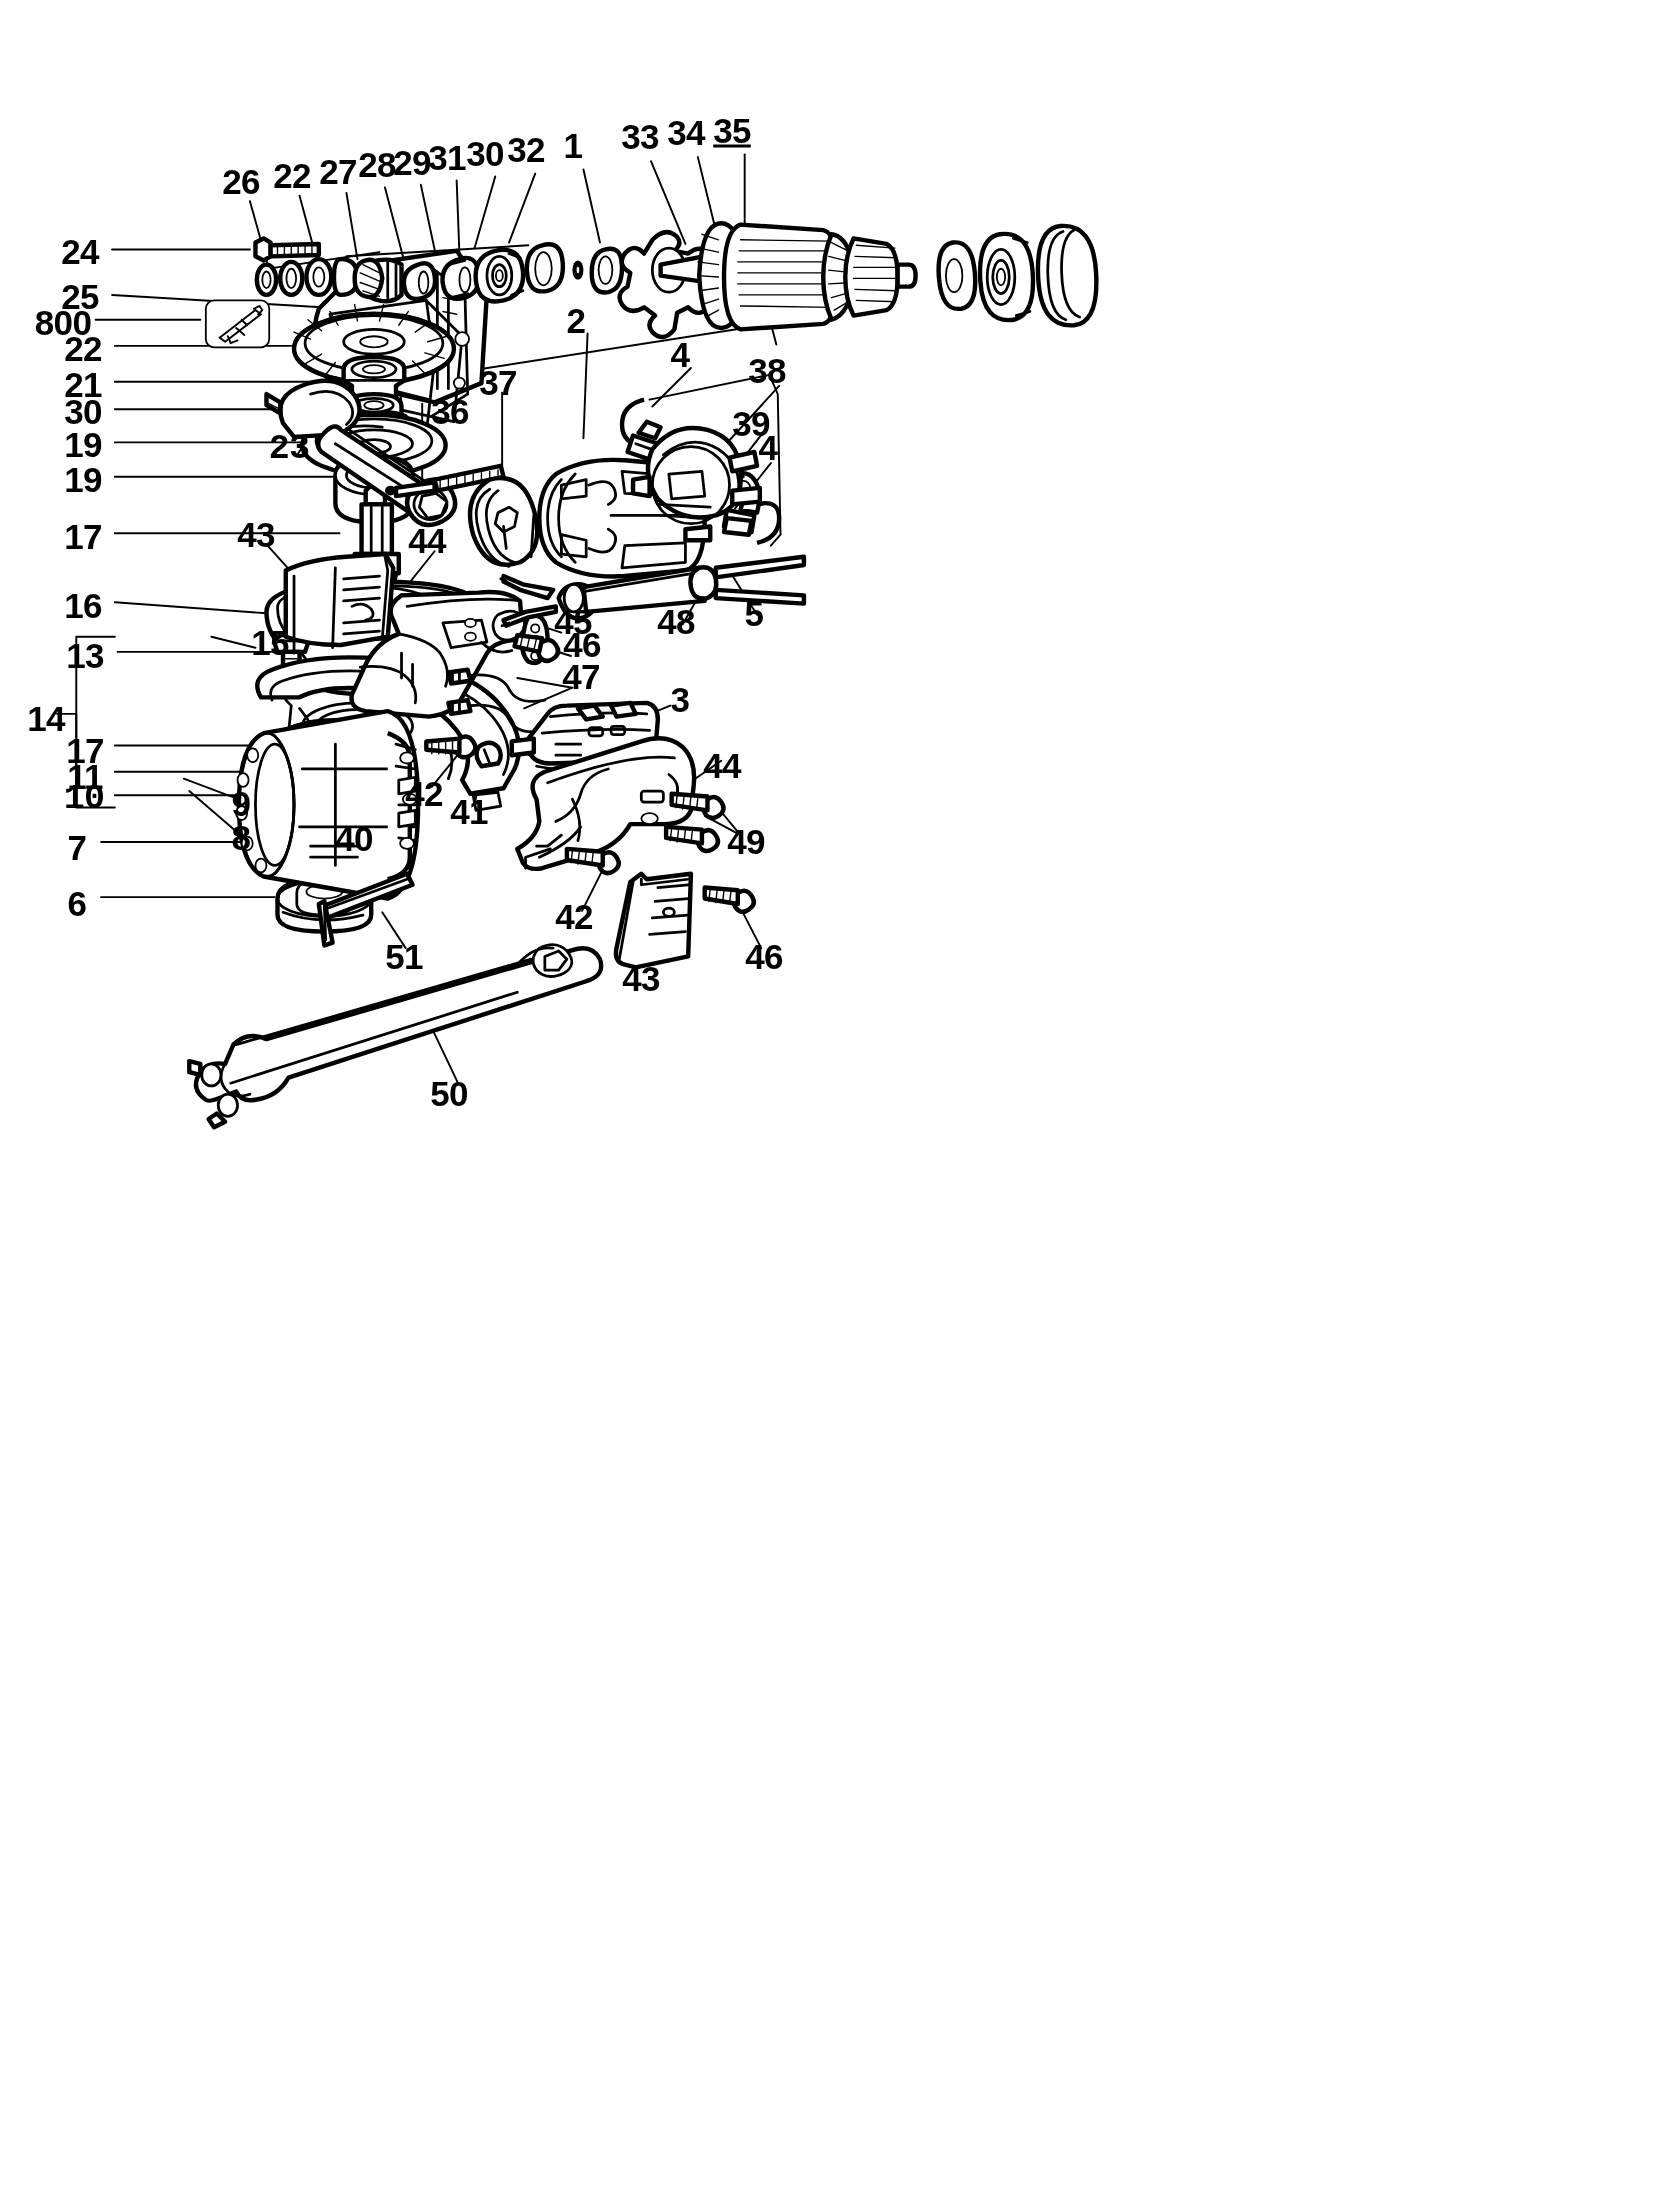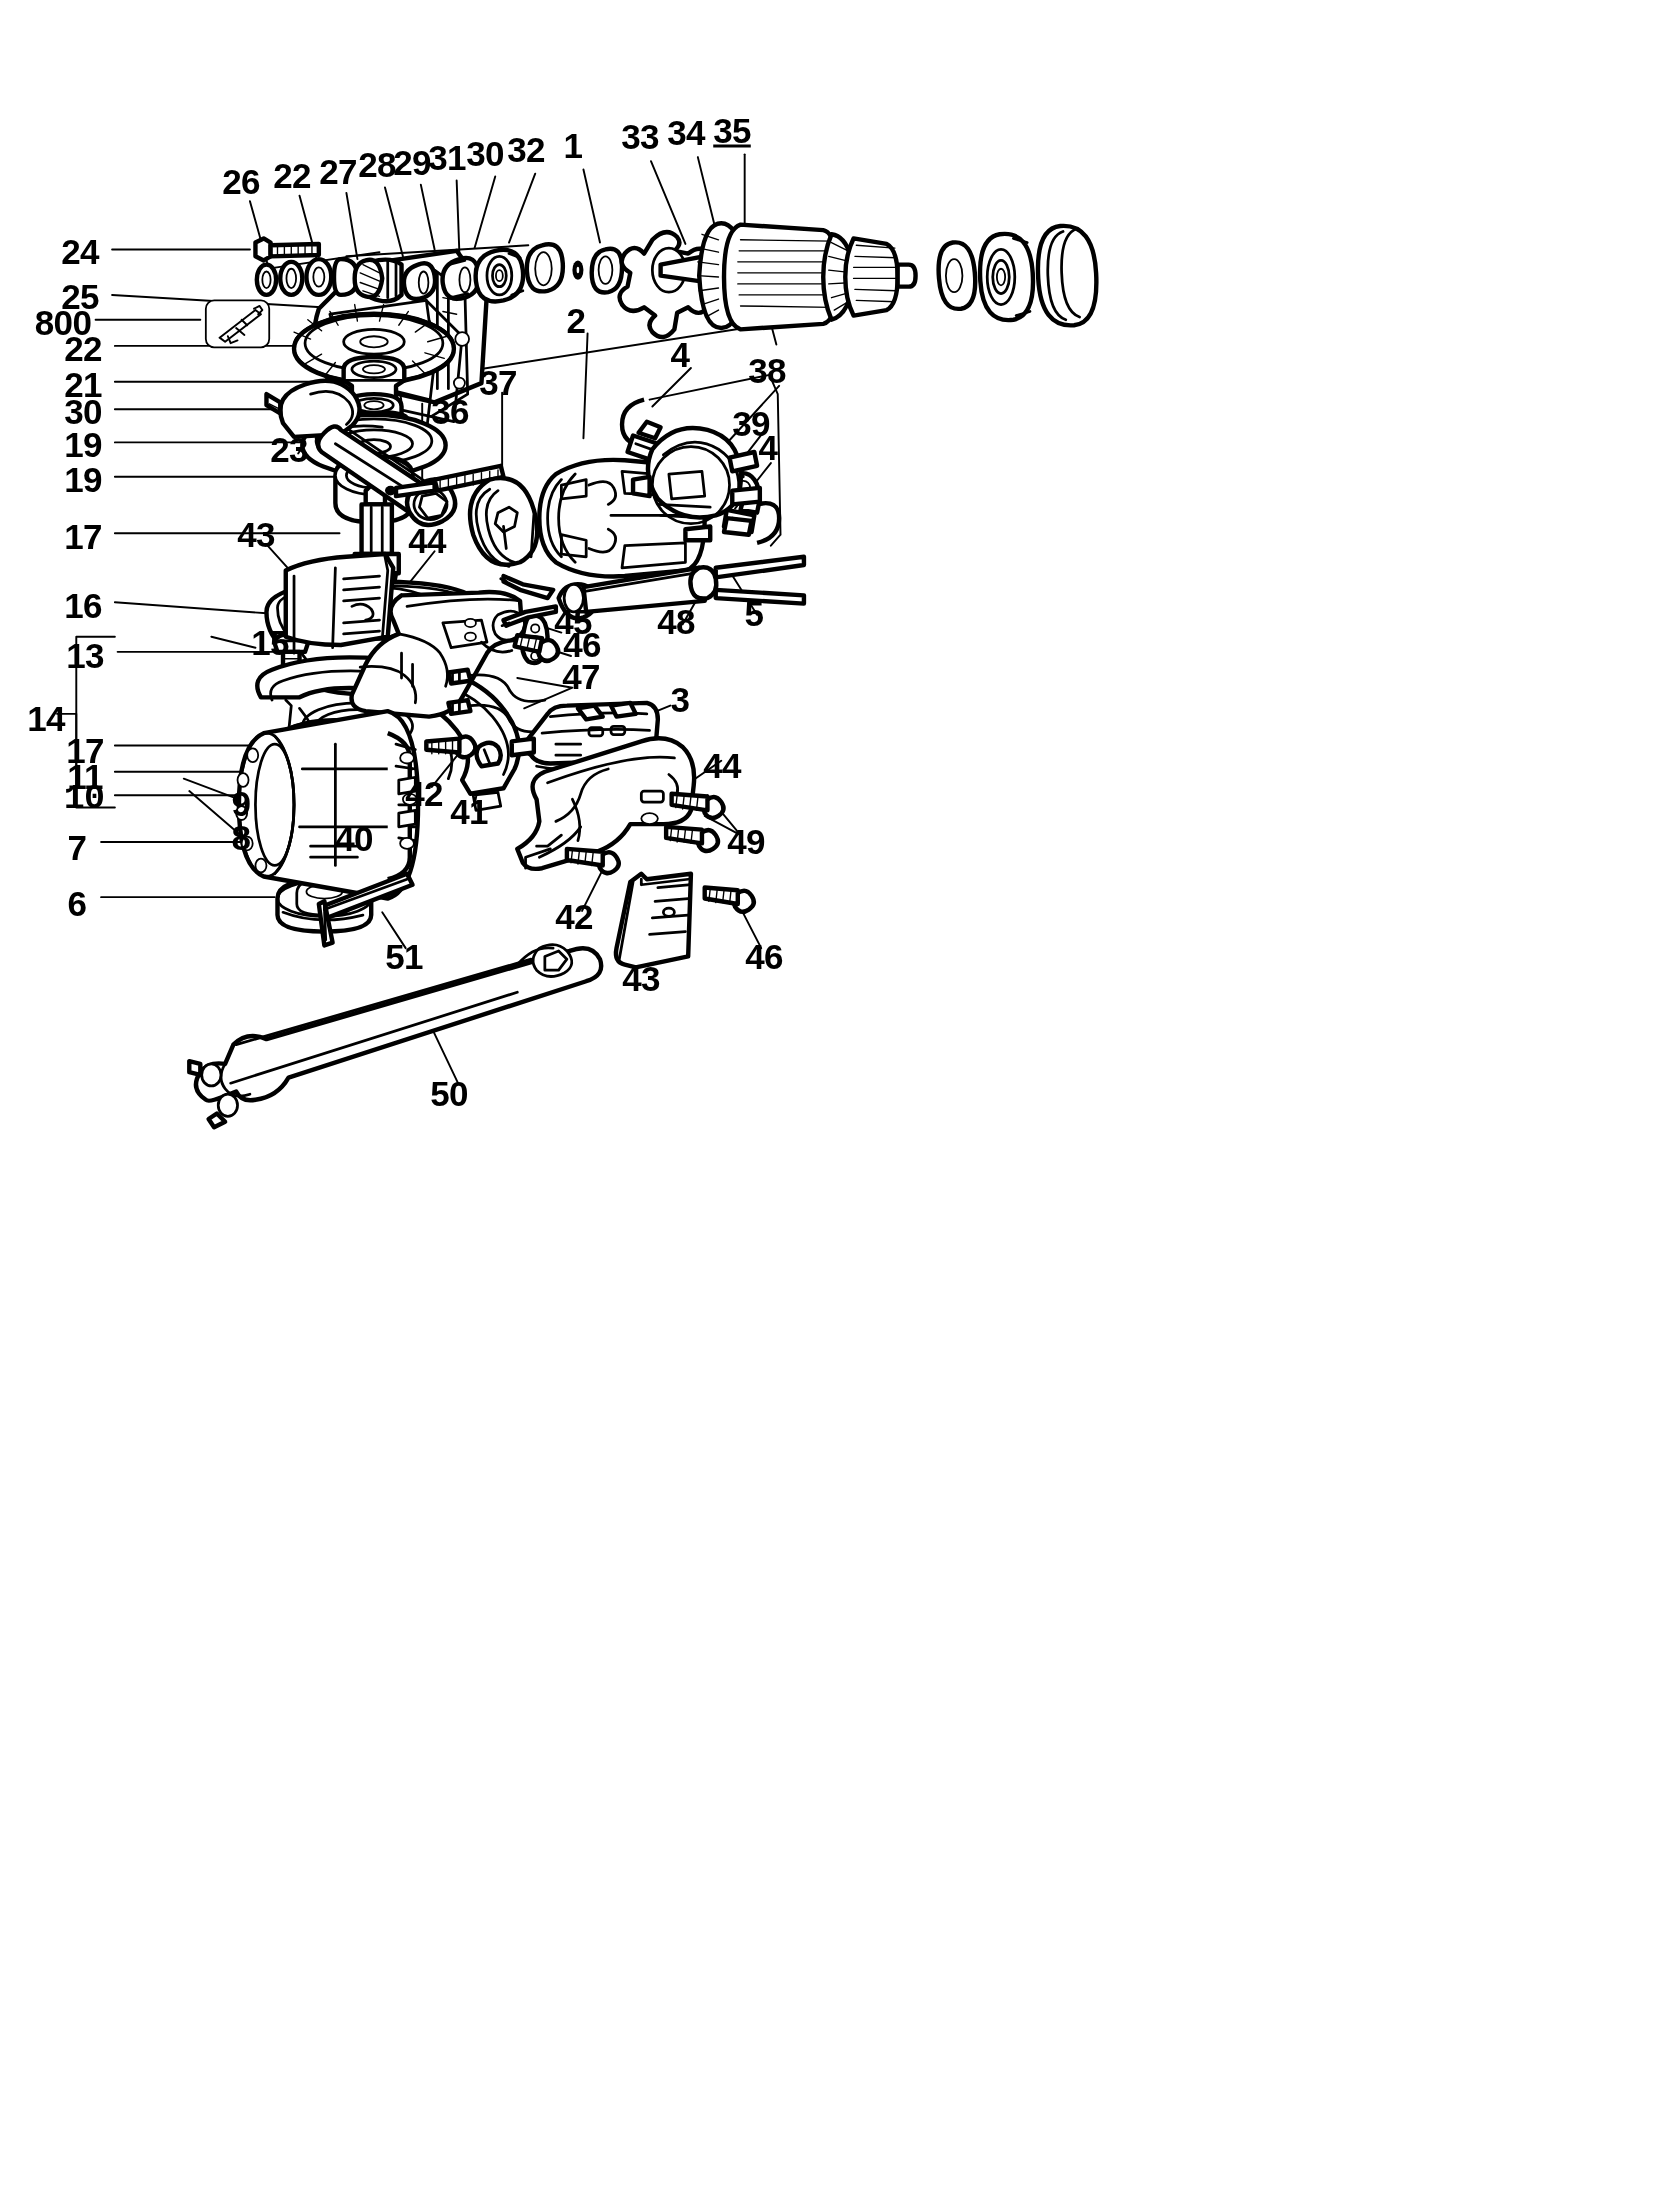--- a/index.html
+++ b/index.html
@@ -728,21 +728,21 @@
       <div class="lbl" style="left: 526px; top: 149px;">32</div>
       <div class="lbl" style="left: 573px; top: 145px;">1</div>
       <div class="lbl" style="left: 640px; top: 136px;">33</div>
       <div class="lbl" style="left: 686px; top: 132px;">34</div>
       <div class="lbl" style="left: 732px; top: 130px; text-decoration: underline;">35</div>
       <div class="lbl" style="left: 576px; top: 320px;">2</div>
       <div class="lbl" style="left: 680px; top: 354px;">4</div>
       <div class="lbl" style="left: 767px; top: 370px;">38</div>
       <div class="lbl" style="left: 751px; top: 423px;">39</div>
       <div class="lbl" style="left: 768px; top: 447px;">4</div>
-      <div class="lbl" style="left: 289px; top: 449px;">23</div>
+      <div class="lbl" style="left: 289px; top: 449px; font-family: Liberation Mono, monospace;">23</div>
       <div class="lbl" style="left: 418px; top: 411px; margin-left: 32px;">36</div>
       <div class="lbl" style="left: 498px; top: 382px;">37</div>
       <div class="lbl" style="left: 256px; top: 534px;">43</div>
       <div class="lbl" style="left: 427px; top: 540px;">44</div>
       <div class="lbl" style="left: 270px; top: 642px; text-align: right;">15</div>
       <div class="lbl" style="left: 573px; top: 621px;">45</div>
       <div class="lbl" style="left: 582px; top: 644px;">46</div>
       <div class="lbl" style="left: 676px; top: 621px;">48</div>
       <div class="lbl" style="left: 754px; top: 613px;">5</div>
       <div class="lbl" style="left: 581px; top: 676px; text-align: center;">47</div>

